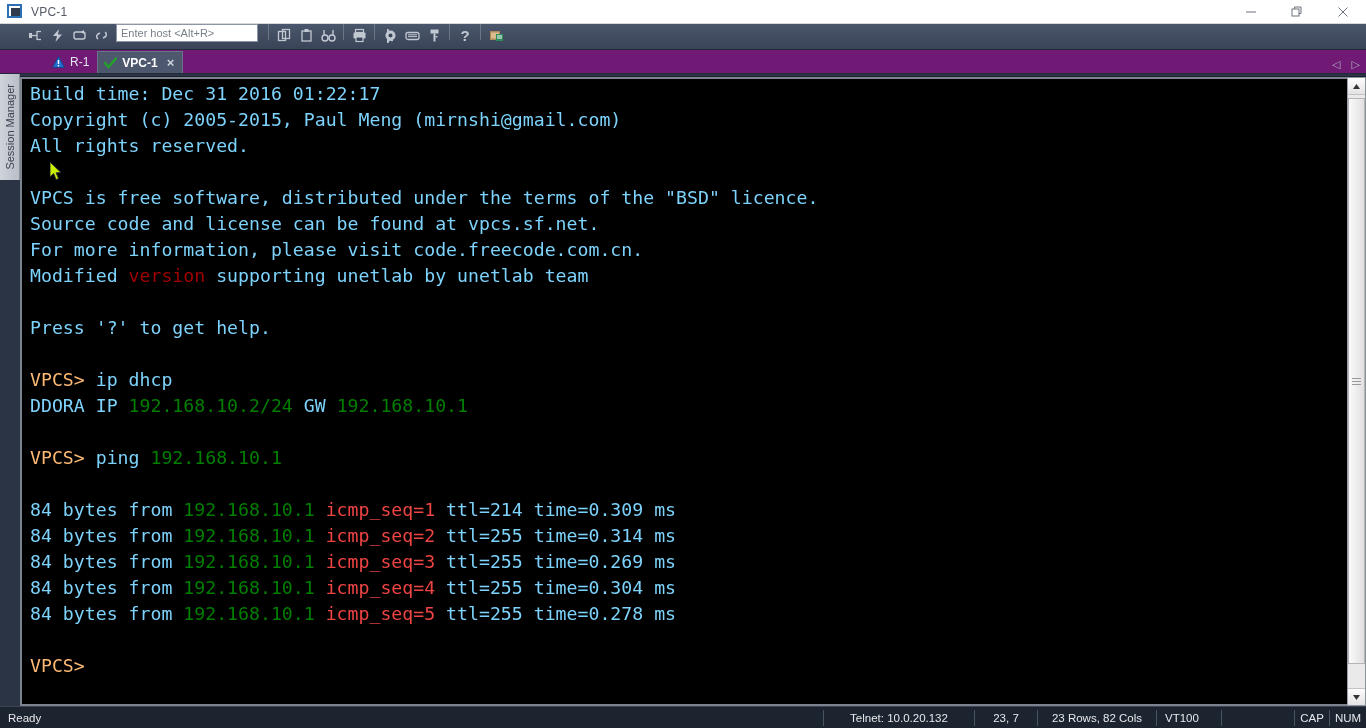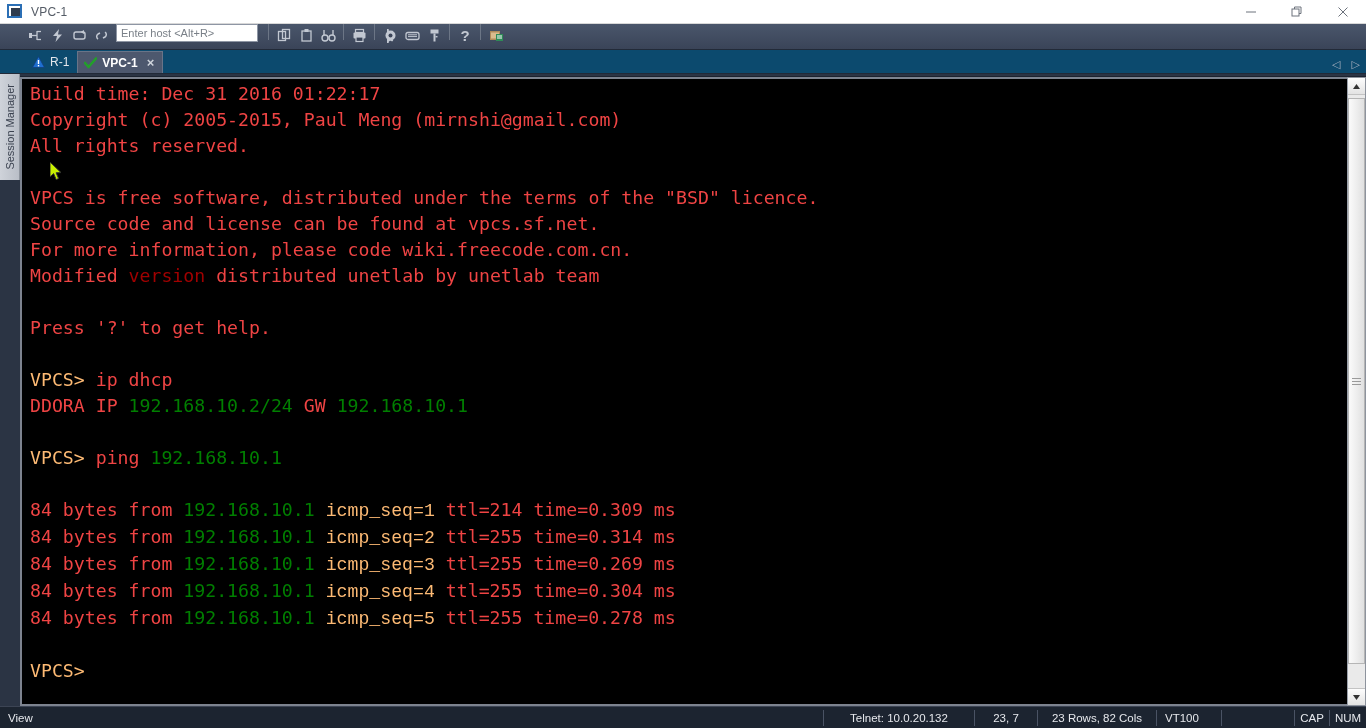--- a/index.html
+++ b/index.html
@@ -86,24 +86,25 @@
     font-size: 11px; color: #7a8088;
     padding: 0 4px; line-height: 16px;
     font-family: "Liberation Sans", sans-serif;
     display: flex; align-items: center;
     flex: 0 0 auto;
   }
 
   
   .tabbar {
     height: 24px; min-height: 24px;
-    background: #0c4a6e;
+    background: #701a75;
     display: flex; align-items: flex-end;
     position: relative;
     border-bottom: 1px solid #222a38;
+    padding-left: 20px;
   }
   .tabs { display: flex; align-items: flex-end; padding-left: 26px; height: 24px; }
   .tab {
     height: 22px;
     display: flex; align-items: center;
     padding: 0 8px 0 6px;
     font-size: 12px; color: #e3e6eb;
     gap: 5px;
     white-space: nowrap;
   }
@@ -171,23 +172,23 @@
     font-family: "DejaVu Sans Mono", monospace;
     font-size: 18.2px;
     line-height: 26px;
     color: #e9e9e9;
     white-space: pre;
     letter-spacing: 0px;
     margin: 0;
   }
   .c-teal { color: #fdba74; }
   .c-green { color: #007f00; }
-  .c-magenta { color: #fdba74; font-family: Liberation Mono, monospace; }
+  .c-magenta { color: #ef4444; }
   .c-red { color: #a00000; }
-  .c-white { color: #ef4444; }
+  .c-white { color: #7dd3fc; }
 
   
   .vscroll {
     width: 19px; min-width: 19px;
     background: #f0f0f0;
     border: 1px solid #8d939d;
     border-left: 1px solid #9aa0aa;
     display: flex; flex-direction: column;
     align-items: center;
   }
@@ -395,22 +396,22 @@
     </div>
 
     <div class="terminal-wrap">
       <div class="terminal">
         <pre class="term-text" id="term-out"><span class="c-white">Build time: Dec 31 2016 01:22:17</span>
 <span class="c-white">Copyright (c) 2005-2015, Paul Meng (mirnshi@gmail.com)</span>
 <span class="c-white">All rights reserved.</span>
 <span class="c-white"></span>
 <span class="c-white">VPCS is free software, distributed under the terms of the "BSD" licence.</span>
 <span class="c-white">Source code and license can be found at vpcs.sf.net.</span>
-<span class="c-white">For more information, please code wiki.freecode.com.cn.</span>
-<span class="c-white">Modified </span><span class="c-red">version</span><span class="c-white"> distributed unetlab by unetlab team</span>
+<span class="c-white">For more information, please visit code.freecode.com.cn.</span>
+<span class="c-white">Modified </span><span class="c-red">version</span><span class="c-white"> supporting unetlab by unetlab team</span>
 <span class="c-white"></span>
 <span class="c-white">Press '?' to get help.</span>
 <span class="c-white"></span>
 <span class="c-teal">VPCS&gt;</span><span class="c-white"> ip dhcp</span>
 <span class="c-white">DDORA IP </span><span class="c-green">192.168.10.2/24</span><span class="c-white"> GW </span><span class="c-green">192.168.10.1</span>
 <span class="c-white"></span>
 <span class="c-teal">VPCS&gt;</span><span class="c-white"> ping </span><span class="c-green">192.168.10.1</span>
 <span class="c-white"></span>
 <span class="c-white">84 bytes from </span><span class="c-green">192.168.10.1</span><span class="c-white"> </span><span class="c-magenta">icmp_seq=1</span><span class="c-white"> ttl=214 time=0.309 ms</span>
 <span class="c-white">84 bytes from </span><span class="c-green">192.168.10.1</span><span class="c-white"> </span><span class="c-magenta">icmp_seq=2</span><span class="c-white"> ttl=255 time=0.314 ms</span>
@@ -444,21 +445,21 @@
     </div>
 
     <div class="cursor">
       <svg width="14" height="20" viewBox="0 0 14 20">
         <polygon points="0,0 0,15 3.6,11.6 6.2,17.6 8.6,16.5 6.1,10.8 11,10.6" fill="#c8f000" stroke="#303030" stroke-width="1"></polygon>
       </svg>
     </div>
   </div>
 
   <div class="statusbar">
-    <div class="st-cell st-ready">View</div>
+    <div class="st-cell st-ready">Ready</div>
     <div class="st-spacer"></div>
     <div class="st-div"></div>
     <div class="st-cell st-telnet">Telnet: 10.0.20.132</div>
     <div class="st-div"></div>
     <div class="st-cell st-pos">23,  7</div>
     <div class="st-div"></div>
     <div class="st-cell st-dims">23 Rows, 82 Cols</div>
     <div class="st-div"></div>
     <div class="st-cell st-emu">VT100</div>
     <div class="st-div"></div>

